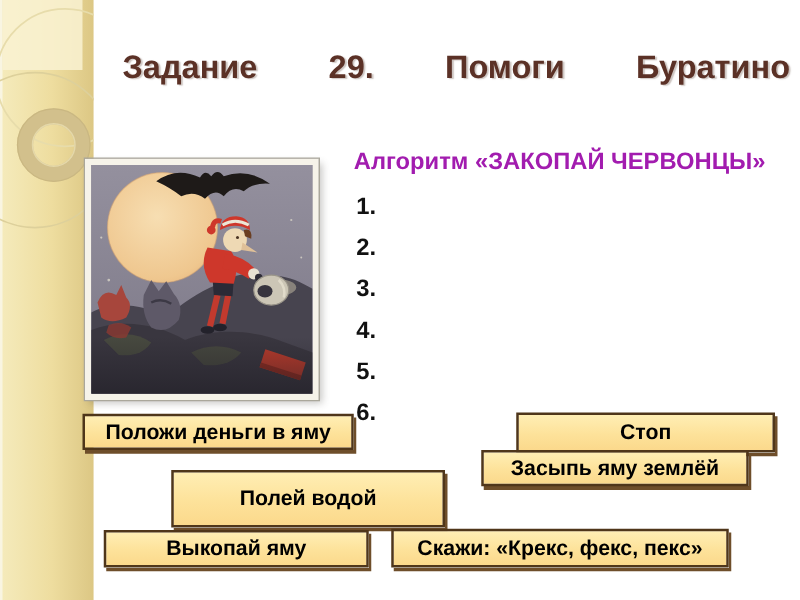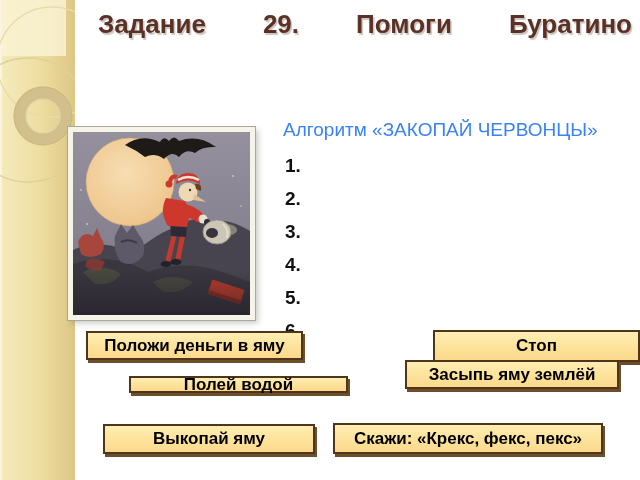--- a/index.html
+++ b/index.html
@@ -12,53 +12,52 @@
   .left-strip{
     position:absolute; left:0; top:0; width:75px; height:480px; overflow:hidden;
   }
   
   .title{
     position:absolute; left:98px; top:5px; width:534px; margin:0;
     font-size:26px; line-height:38px; font-weight:bold; color:#5b3126;
     text-shadow:1.5px 1.5px 1px rgba(110,85,75,0.35);
   }
   .t-line{white-space:nowrap;}
-  .t-just{text-align:justify; text-align-last:justify; white-space:normal;}
+  .t-just{text-align:justify; text-align-last:justify; white-space:normal;margin-top:29px;}
   
   .picture{
     position:absolute; left:68px; top:127px; width:177px; height:183px; margin:0;
     border:5px solid #f6f3e9; outline:1px solid #aaa79b;
     box-shadow:3px 3px 6px rgba(70,65,60,0.3);
     background:#807c8b;
   }
   .picture svg{display:block;}
   
   .algo-heading{
     position:absolute; left:283px; top:119px; width:350px;
-    font-size:19px; font-weight:normal; color:#3b82f6; white-space:nowrap;
+    font-size:19px; font-weight:bold; color:#a21caf; white-space:nowrap;
   }
   .algo-list{
     position:absolute; left:285px; top:149px;
     font-size:19px; font-weight:bold; color:#111111;
   }
   .algo-step{height:33px; line-height:33px;}
   
   .abox{
     position:absolute; box-sizing:border-box;
     background:linear-gradient(180deg,#ffeeb4 0%,#fde29a 55%,#fbd98c 100%);
     border:2px solid #4f361a;
     box-shadow:2px 3px 0 #6e4e2a;
     display:flex; align-items:center; justify-content:center;
     font-size:17px; font-weight:bold; color:#000000; white-space:nowrap;
     cursor:pointer;
-    margin-left:20px;
   }
   .abox-put-money {left:66px;  top:331px; width:217px; height:29px;}
   .abox-stop      {left:413px; top:330px; width:207px; height:32px;}
-  .abox-water     {left:109px; top:376px; width:219px; height:17px;}
+  .abox-water     {left:137px; top:376px; width:219px; height:46px;}
   .abox-cover     {left:385px; top:360px; width:214px; height:29px;}
   .abox-dig       {left:83px;  top:424px; width:212px; height:30px;}
   .abox-say       {left:313px; top:423px; width:270px; height:31px;}
 </style>
 </head>
 <body>
 
 <div class="slide">
 
   <div class="left-strip">

